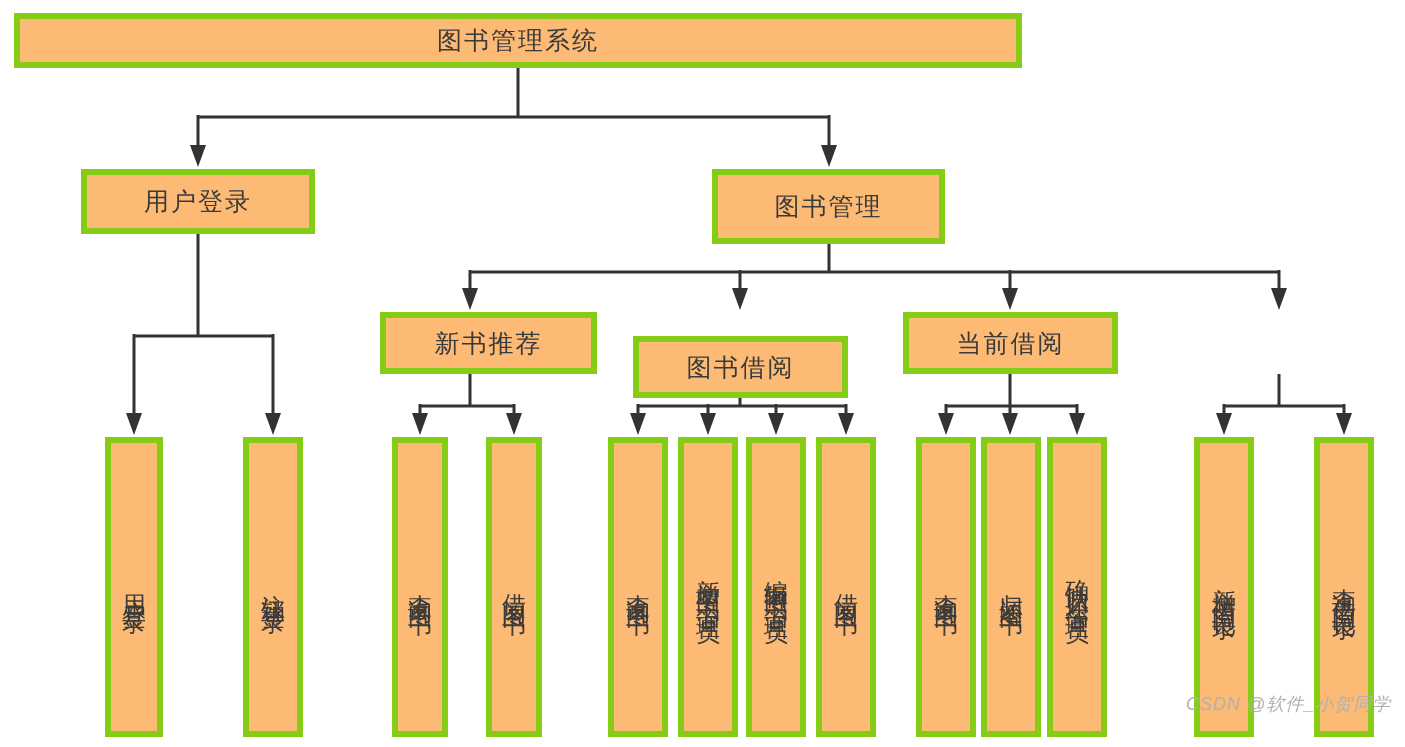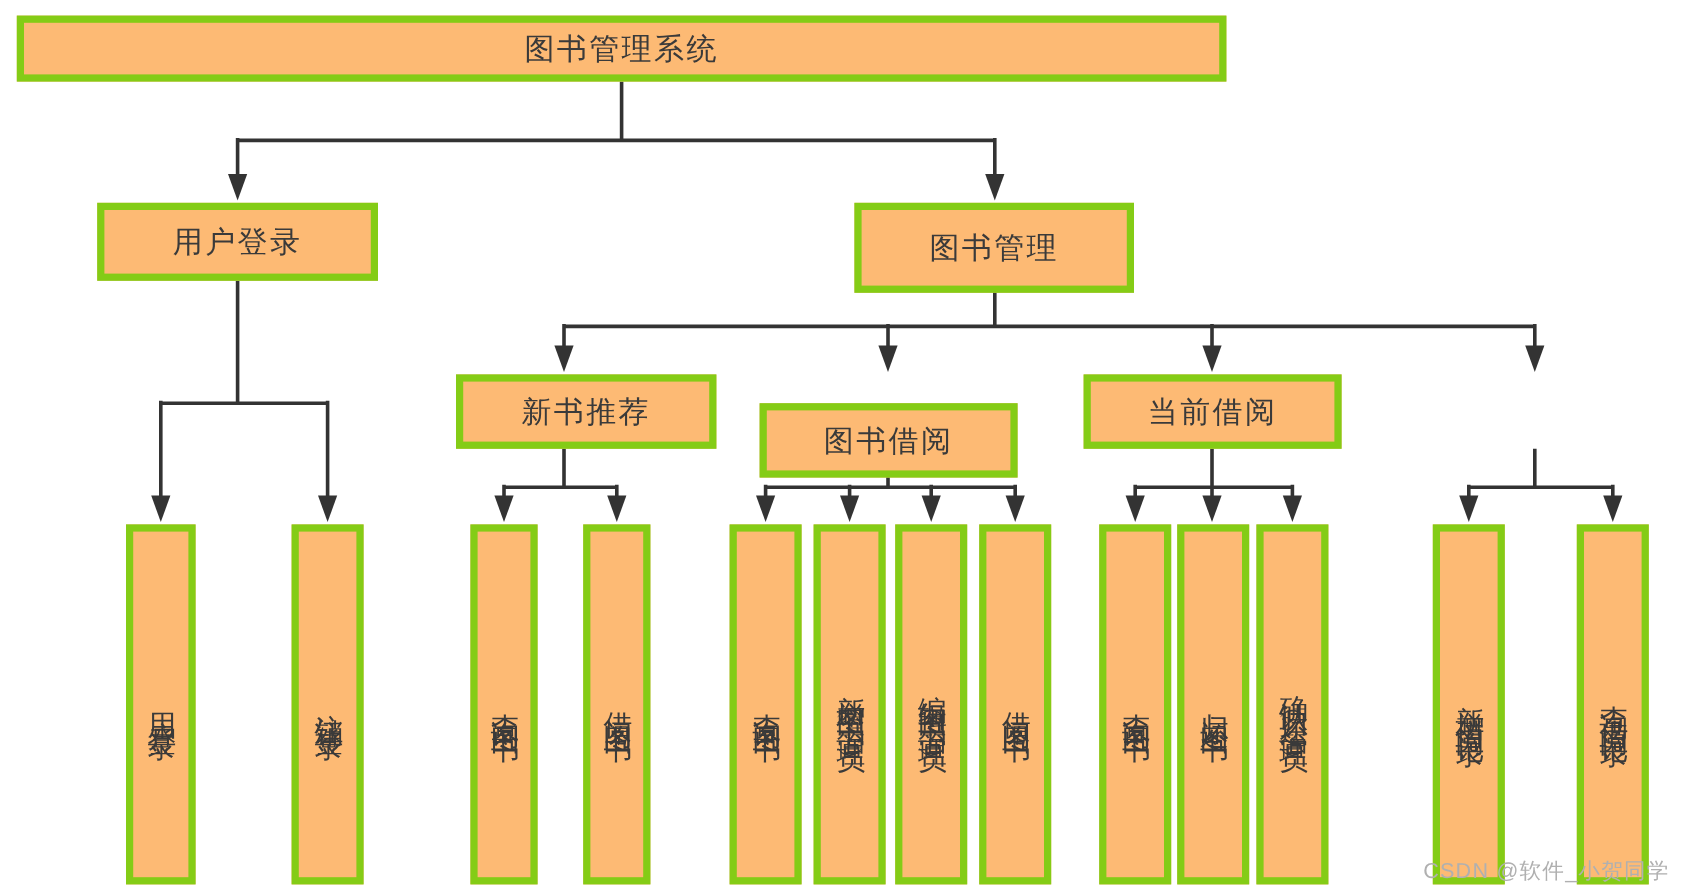--- a/index.html
+++ b/index.html
@@ -30,26 +30,27 @@
   .v-node{
     writing-mode:vertical-rl;
     text-orientation:mixed;
     font-size:24px;
     letter-spacing:6px;
     line-height:1;
     white-space:nowrap;
   }
   .watermark{
     position:absolute;
-    left:1186px;top:714px;
+    left:1186px;top:692px;
     font-size:18px;
     color:#b0b0b0;
     letter-spacing:1px;
     white-space:nowrap;
     z-index:2;
+    font-style:italic;
   }
 </style>
 </head>
 <body>
 
 <div id="canvas">
 
   <svg id="connectors" width="1405" height="747" viewBox="0 0 1405 747">
     <g stroke="#333333" stroke-width="3" fill="none">
 

